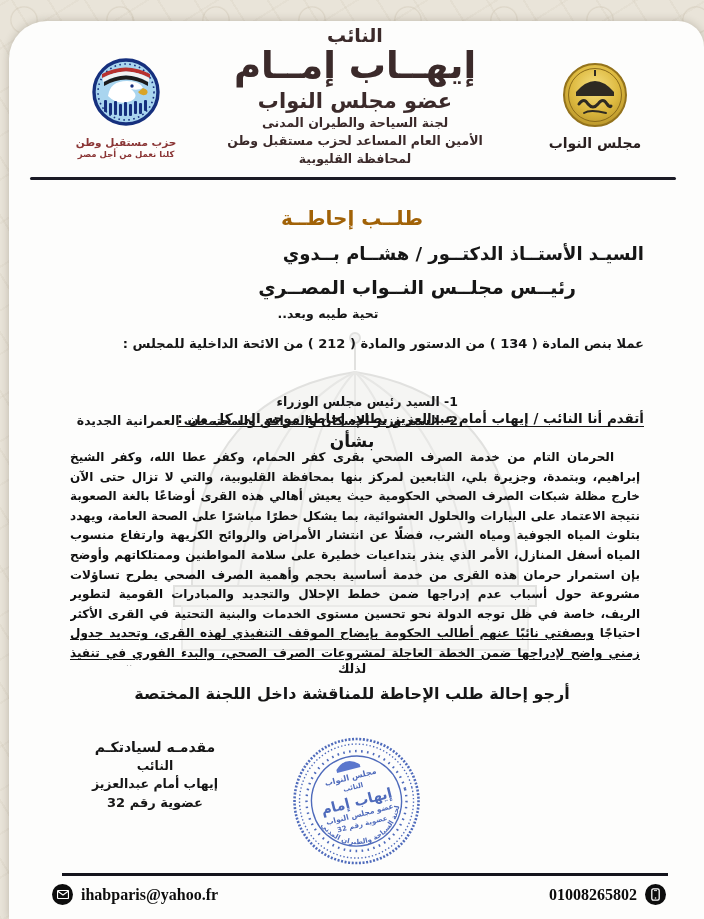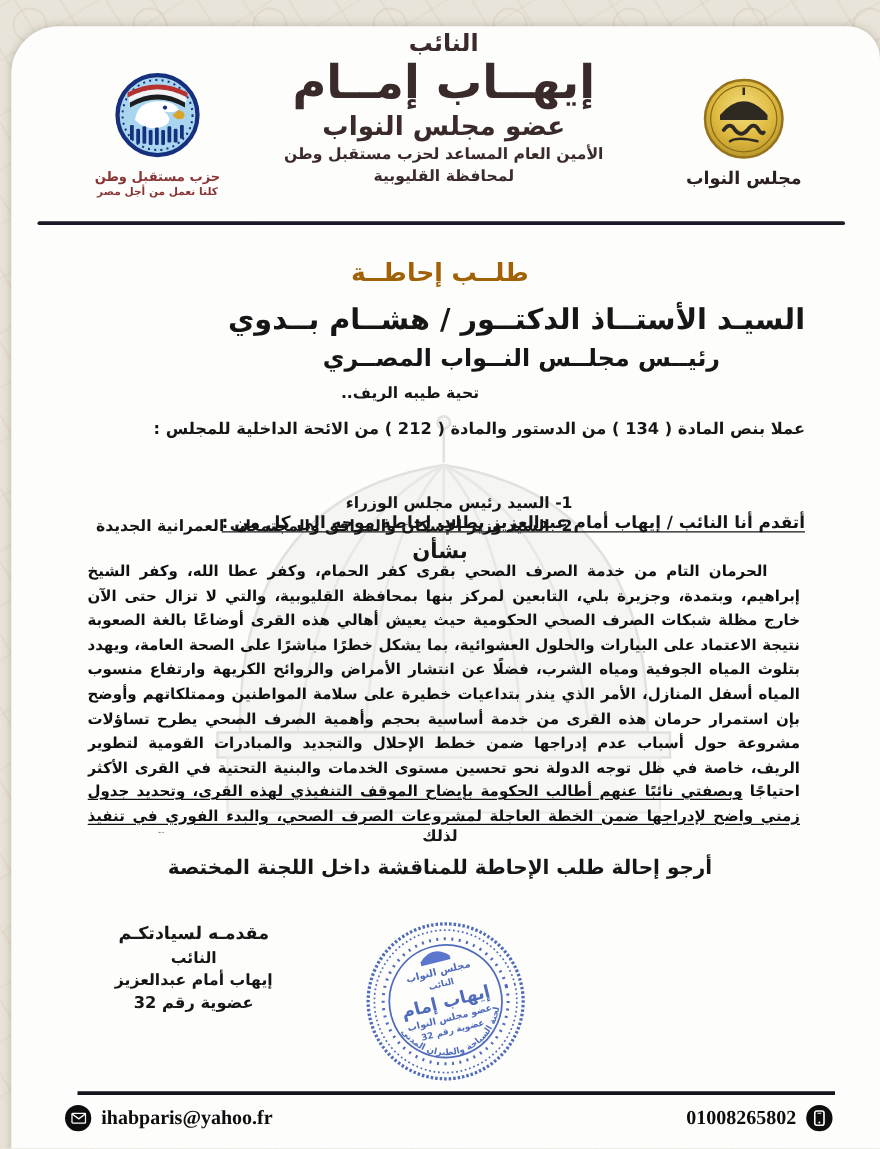--- a/index.html
+++ b/index.html
@@ -27,21 +27,21 @@
   .hdr{color:#3b2a2a;text-align:center;font-weight:bold;}
   .mp-title{font-size:19px;letter-spacing:1px;}
   .mp-name{font-size:37px;line-height:1.05;margin-top:1px;}
   .mp-role{font-size:21px;margin-top:3px;}
   .hdr-small{font-size:12.5px;line-height:1.3;margin-top:2px;}
   .logo-caption{color:#2a2020;font-weight:bold;font-size:14px;text-align:center;}
   .party-caption{color:#8a3535;font-weight:bold;font-size:10.5px;text-align:center;line-height:1.25;}
   .party-caption .slogan{font-size:8.5px;display:block;}
   .rule{background:#1b1b26;height:3px;border-radius:2px;}
   .doc-title{font-size:20px;font-weight:bold;color:#a16207;}
-  .addr1{font-size:23px;font-weight:bold;}
+  .addr1{font-size:18px;font-weight:bold;}
   .addr2{font-size:19px;font-weight:bold;}
   .greeting{font-size:12.5px;font-weight:bold;}
   .legal{font-size:13px;font-weight:bold;}
   .submit{font-size:13.5px;font-weight:bold;text-decoration:underline;text-underline-offset:3px;}
   .recips{font-size:12.5px;font-weight:bold;line-height:18.5px;text-align:right;}
   .subject{font-size:17px;font-weight:bold;}
   .bodytext{
     font-size:12px;font-weight:bold;line-height:19.6px;text-align:justify;
     text-indent:26px;color:#101010;height:218px;overflow:hidden;
   }
@@ -112,20 +112,21 @@
     <div class="party-caption" style="width:110px;margin-left:-19px;margin-top:2px;">
       <span>حزب مستقبل وطن</span>
       <span class="slogan">كلنا نعمل من أجل مصر</span>
     </div>
   </div>
 
   <div class="abs hdr" style="left:197px;top:24px;width:316px;">
     <div class="mp-title rtl">النائب</div>
     <div class="mp-name rtl">إيهــاب إمــام</div>
     <div class="mp-role rtl">عضو مجلس النواب</div>
+    <div class="hdr-small rtl">لجنة السياحة والطيران المدنى</div>
     <div class="hdr-small rtl">الأمين العام المساعد لحزب مستقبل وطن</div>
     <div class="hdr-small rtl">لمحافظة القليوبية</div>
   </div>
 
   <div class="abs" style="left:562px;top:62px;">
     <svg width="66" height="66" viewBox="0 0 66 66">
       <defs>
         <radialGradient id="gold" cx="50%" cy="38%" r="70%">
           <stop offset="0%" stop-color="#f6e184"></stop>
             <stop offset="55%" stop-color="#ddb93f"></stop>
@@ -141,21 +142,21 @@
     </svg>
     <div class="logo-caption rtl" style="width:110px;margin-left:-22px;margin-top:3px;">مجلس النواب</div>
   </div>
 
   <div class="abs rule" style="left:30px;right:28px;top:177px;"></div>
 
   <div class="abs center doc-title rtl" style="top:206px;">طلــب إحاطــة</div>
 
   <div class="abs addr1 rtl" style="right:60px;top:243px;">السيـد الأستــاذ الدكتــور / هشــام بــدوي</div>
   <div class="abs addr2 rtl" style="right:128px;top:276px;">رئيــس مجلــس النــواب المصــري</div>
-  <div class="abs greeting rtl" style="left:0;right:48px;top:306px;text-align:center;">تحية طيبه الريف..</div>
+  <div class="abs greeting rtl" style="left:0;right:48px;top:306px;text-align:center;">تحية طيبه وبعد..</div>
 
   <div class="abs legal rtl" style="right:60px;top:336px;">عملا بنص المادة ( 134 ) من الدستور والمادة ( 212 ) من الائحة الداخلية للمجلس :</div>
   <div class="abs submit rtl" style="right:60px;top:365px;margin-top:45px;">أتقدم أنا النائب / إيهاب أمام عبدالعزيز بطلب إحاطة موجه الى كل من :</div>
 
   <div class="abs recips rtl" style="right:246px;top:393px;">
     <div>1- السيد رئيس مجلس الوزراء</div>
     <div>2- السيد وزير الإسكان والمرافق والمجتمعات العمرانية الجديدة</div>
   </div>
 
   <div class="abs center subject rtl" style="top:431px;">بشأن</div>

